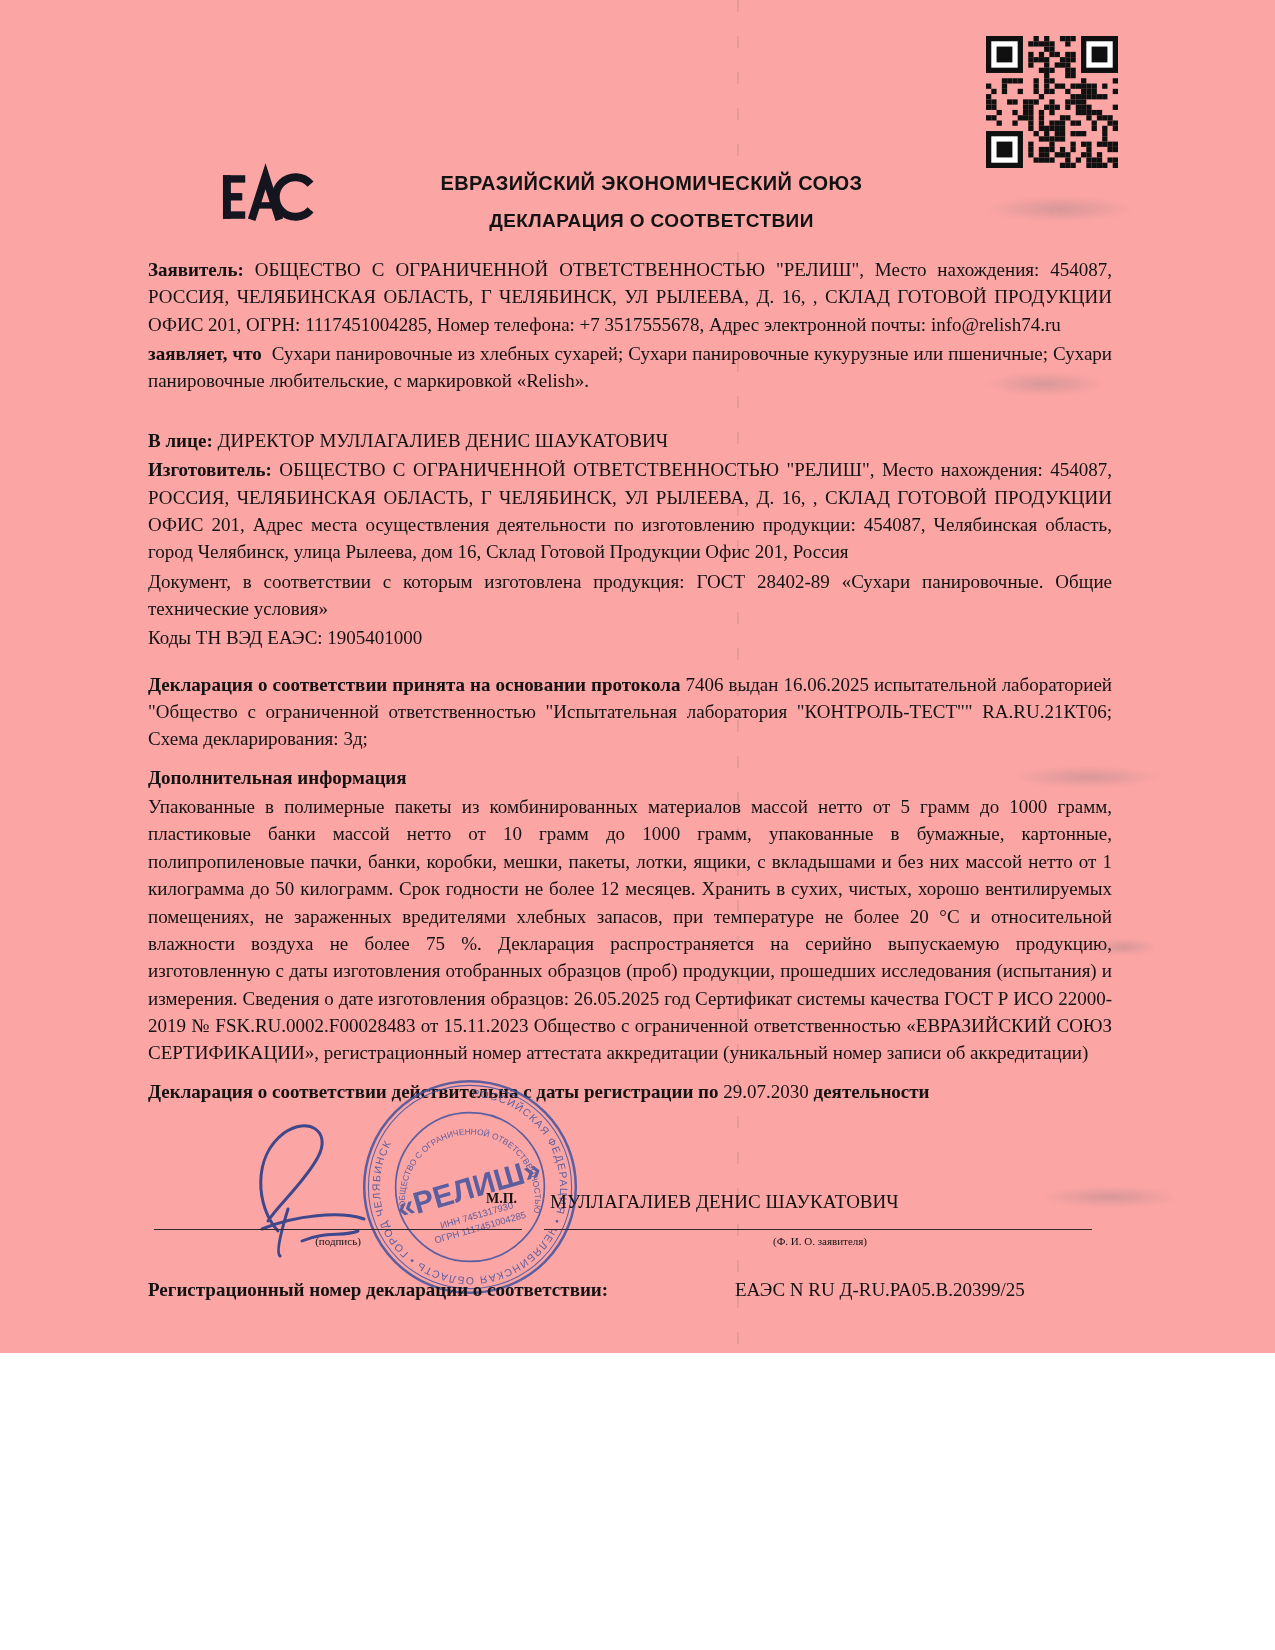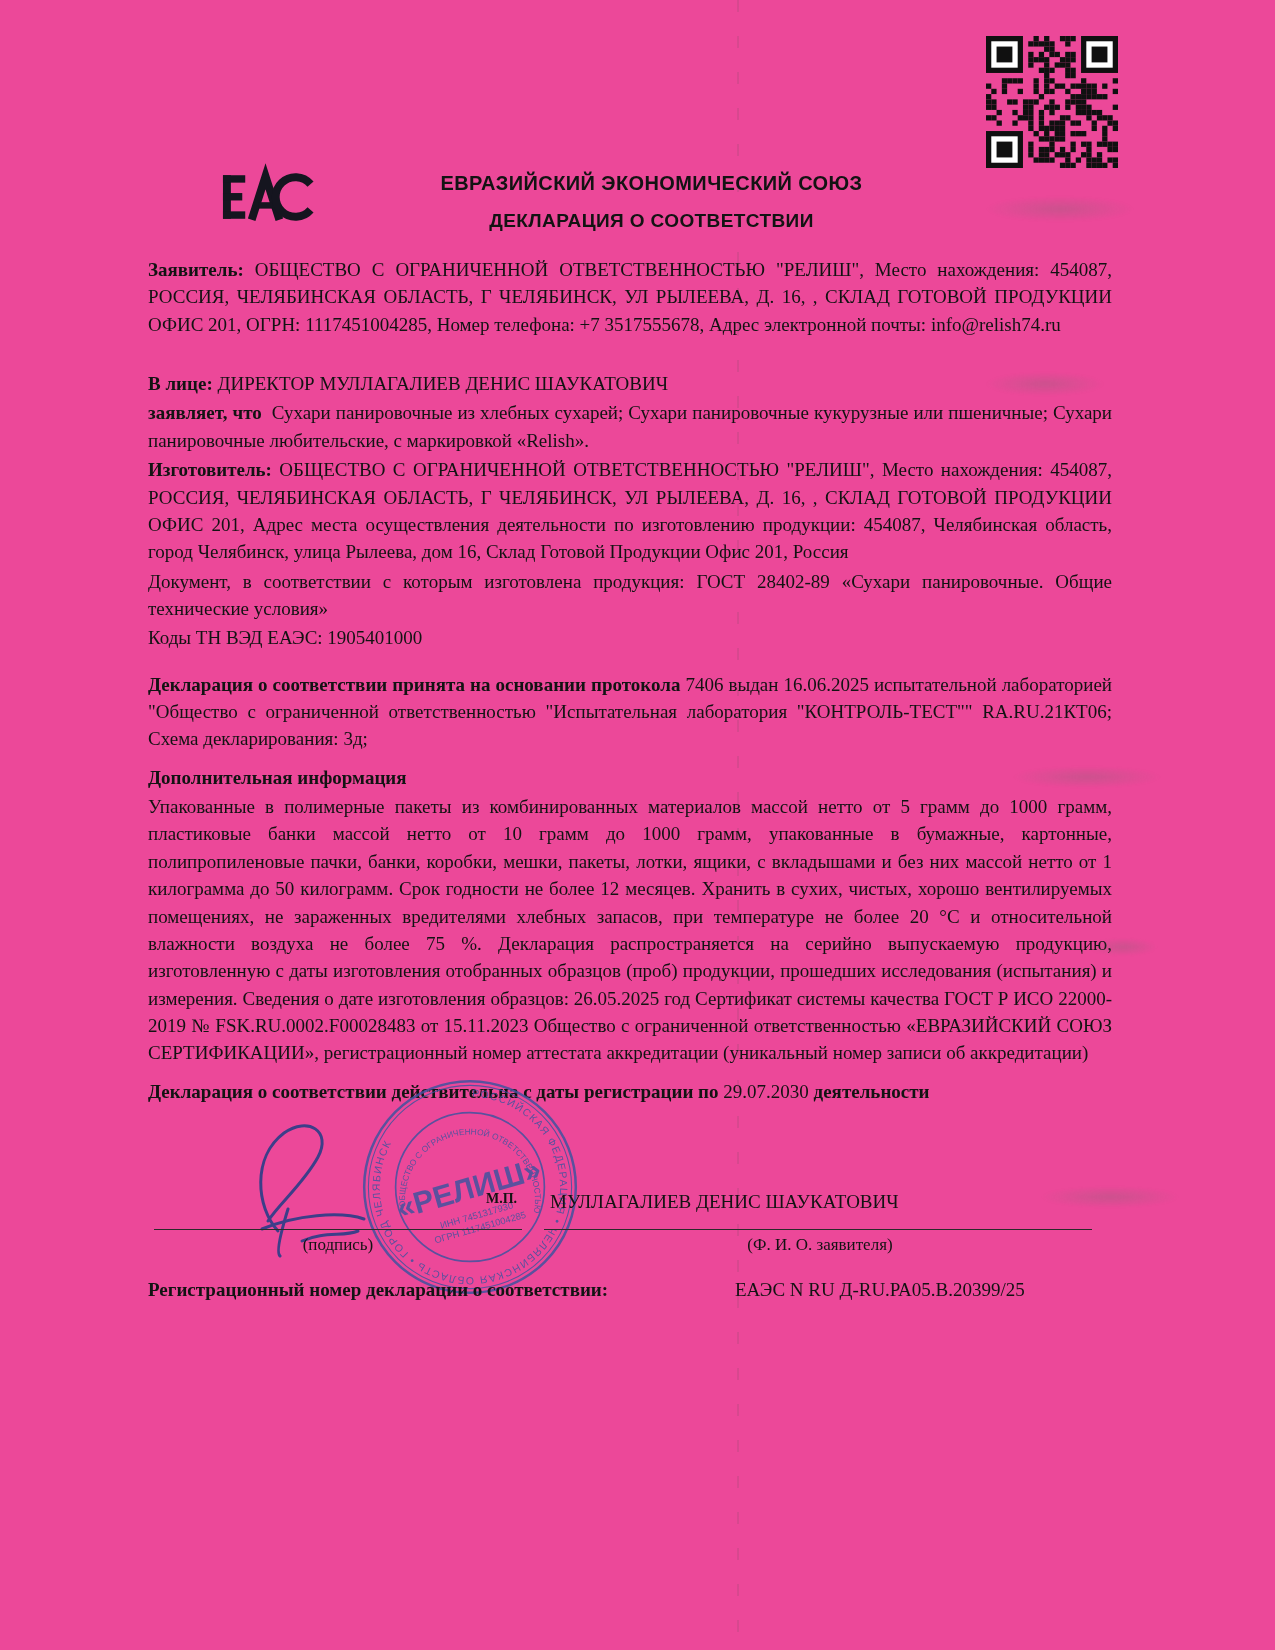--- a/index.html
+++ b/index.html
@@ -1,18 +1,18 @@
 <!DOCTYPE html>
 <html><head>
 <meta charset="utf-8">
 <style>
   * { margin:0; padding:0; box-sizing:border-box; }
   html,body { background:#ffffff; }
   .page {
-    position:relative; width:1275px; height:1650px; background:#ec4899;
+    position:relative; width:1275px; height:1353px; background:#fca5a5;
     overflow:hidden; font-family:"Liberation Serif", serif; color:#131313;
   }
   
   .header { position:relative; height:250px; }
   .eac-logo { position:absolute; left:220px; top:148px; width:94px; height:98px; }
   .qr { position:absolute; left:986px; top:36px; width:132px; height:132px; }
   .title1, .title2 {
     position:absolute; left:0; right:0; text-align:center;
     font-family:"Liberation Sans", sans-serif; font-weight:bold;
     transform:translateX(14px); letter-spacing:.4px;
@@ -28,21 +28,21 @@
   .mt-sm { margin-top:11px; }
   
   .sig-block { position:relative; height:152px; margin-top:14px; }
   .autograph { position:absolute; left:96px; top:-6px; width:150px; height:145px; }
   .stamp { position:absolute; left:212px; top:-42px; width:220px; height:220px; opacity:.85; }
   .mp-label { position:absolute; left:338px; top:72px; font-size:14px; font-weight:bold; }
   .sig-name { position:absolute; left:402px; top:72px; width:545px; font-size:19px; }
   .sig-line { position:absolute; top:110px; border-top:1.6px solid #2a2a2a; }
   .sig-line.left { left:6px; width:368px; }
   .sig-line.right { left:396px; width:548px; }
-  .sig-caption { position:absolute; top:116px; font-size:17px; text-align:center; }
+  .sig-caption { position:absolute; top:116px; font-size:11px; text-align:center; }
   .cap-sign { left:56px; width:268px; }
   .cap-name { left:548px; width:248px; }
   
   .reg-row { position:relative; margin-top:8px; font-size:19px; min-height:28px; }
   .reg-row .lbl { font-weight:bold; }
   .reg-row .val { position:absolute; left:587px; top:0; font-weight:normal; }
   
   .crease {
     position:absolute; left:737px; top:0; width:2px; height:100%; pointer-events:none;
     background:repeating-linear-gradient(to bottom, rgba(70,70,70,.12) 0 12px, transparent 12px 36px);
@@ -298,23 +298,23 @@
         <rect x="10" y="100" width="15" height="15"></rect>
       </svg>
     <div class="title1">ЕВРАЗИЙСКИЙ ЭКОНОМИЧЕСКИЙ СОЮЗ</div>
     <div class="title2">ДЕКЛАРАЦИЯ О СООТВЕТСТВИИ</div>
   </div>
 
   <div class="content">
 
     <p class="para"><b>Заявитель:</b> <span>ОБЩЕСТВО С ОГРАНИЧЕННОЙ ОТВЕТСТВЕННОСТЬЮ "РЕЛИШ", Место нахождения: 454087, РОССИЯ, ЧЕЛЯБИНСКАЯ ОБЛАСТЬ, Г ЧЕЛЯБИНСК, УЛ РЫЛЕЕВА, Д. 16,  , СКЛАД ГОТОВОЙ ПРОДУКЦИИ ОФИС 201, ОГРН: 1117451004285, Номер телефона: +7 3517555678, Адрес электронной почты: info@relish74.ru</span></p>
 
+    <p class="para"><b>заявляет, что</b>&nbsp; <span>Сухари панировочные из хлебных сухарей; Сухари панировочные кукурузные или пшеничные; Сухари панировочные любительские, с маркировкой «Relish».</span></p>
+
     <p class="para mt-lg"><b>В лице:</b> <span>ДИРЕКТОР МУЛЛАГАЛИЕВ ДЕНИС ШАУКАТОВИЧ</span></p>
-
-    <p class="para"><b>заявляет, что</b>&nbsp; <span>Сухари панировочные из хлебных сухарей; Сухари панировочные кукурузные или пшеничные; Сухари панировочные любительские, с маркировкой «Relish».</span></p>
 
     <p class="para"><b>Изготовитель:</b> <span>ОБЩЕСТВО С ОГРАНИЧЕННОЙ ОТВЕТСТВЕННОСТЬЮ "РЕЛИШ", Место нахождения: 454087, РОССИЯ, ЧЕЛЯБИНСКАЯ ОБЛАСТЬ, Г ЧЕЛЯБИНСК, УЛ РЫЛЕЕВА, Д. 16,  , СКЛАД ГОТОВОЙ ПРОДУКЦИИ ОФИС 201, Адрес места осуществления деятельности по изготовлению продукции: 454087, Челябинская область, город Челябинск, улица Рылеева, дом 16, Склад Готовой Продукции Офис 201, Россия</span></p>
 
     <p class="para">Документ, в соответствии с которым изготовлена продукция: ГОСТ 28402-89 «Сухари панировочные. Общие технические условия»</p>
 
     <p class="para">Коды ТН ВЭД ЕАЭС: 1905401000</p>
 
 
     <p class="para mt-md"><b>Декларация о соответствии принята на основании протокола</b> <span>7406 выдан 16.06.2025 испытательной лабораторией "Общество с ограниченной ответственностью "Испытательная лаборатория "КОНТРОЛЬ-ТЕСТ"" RA.RU.21КТ06; Схема декларирования: 3д;</span></p>
 

